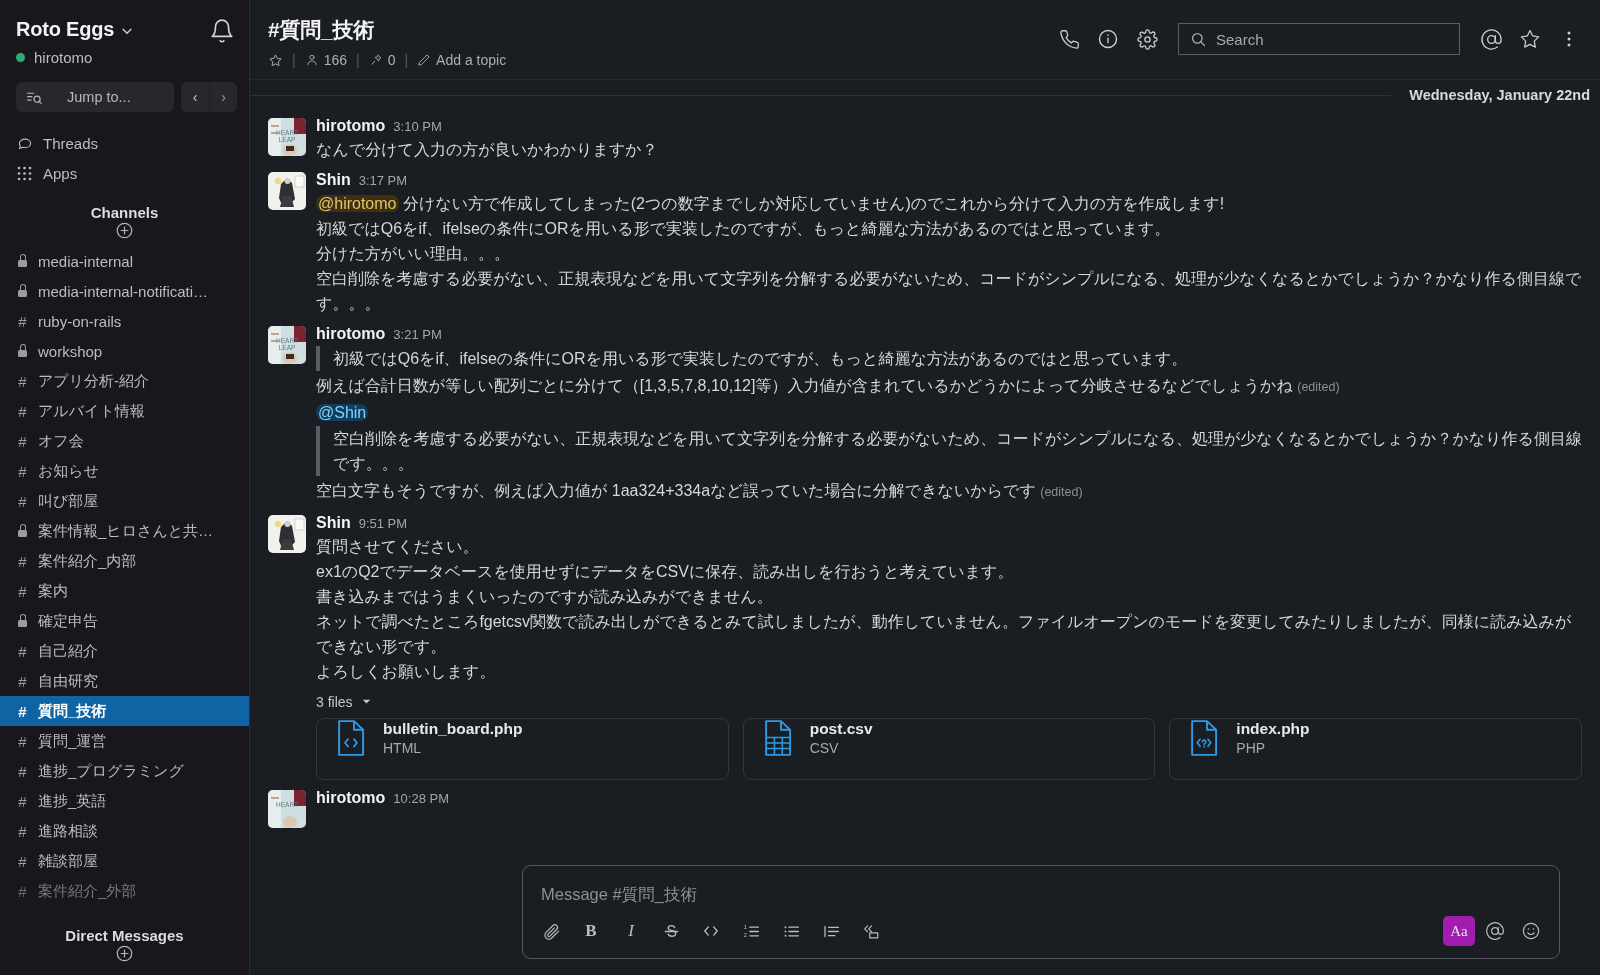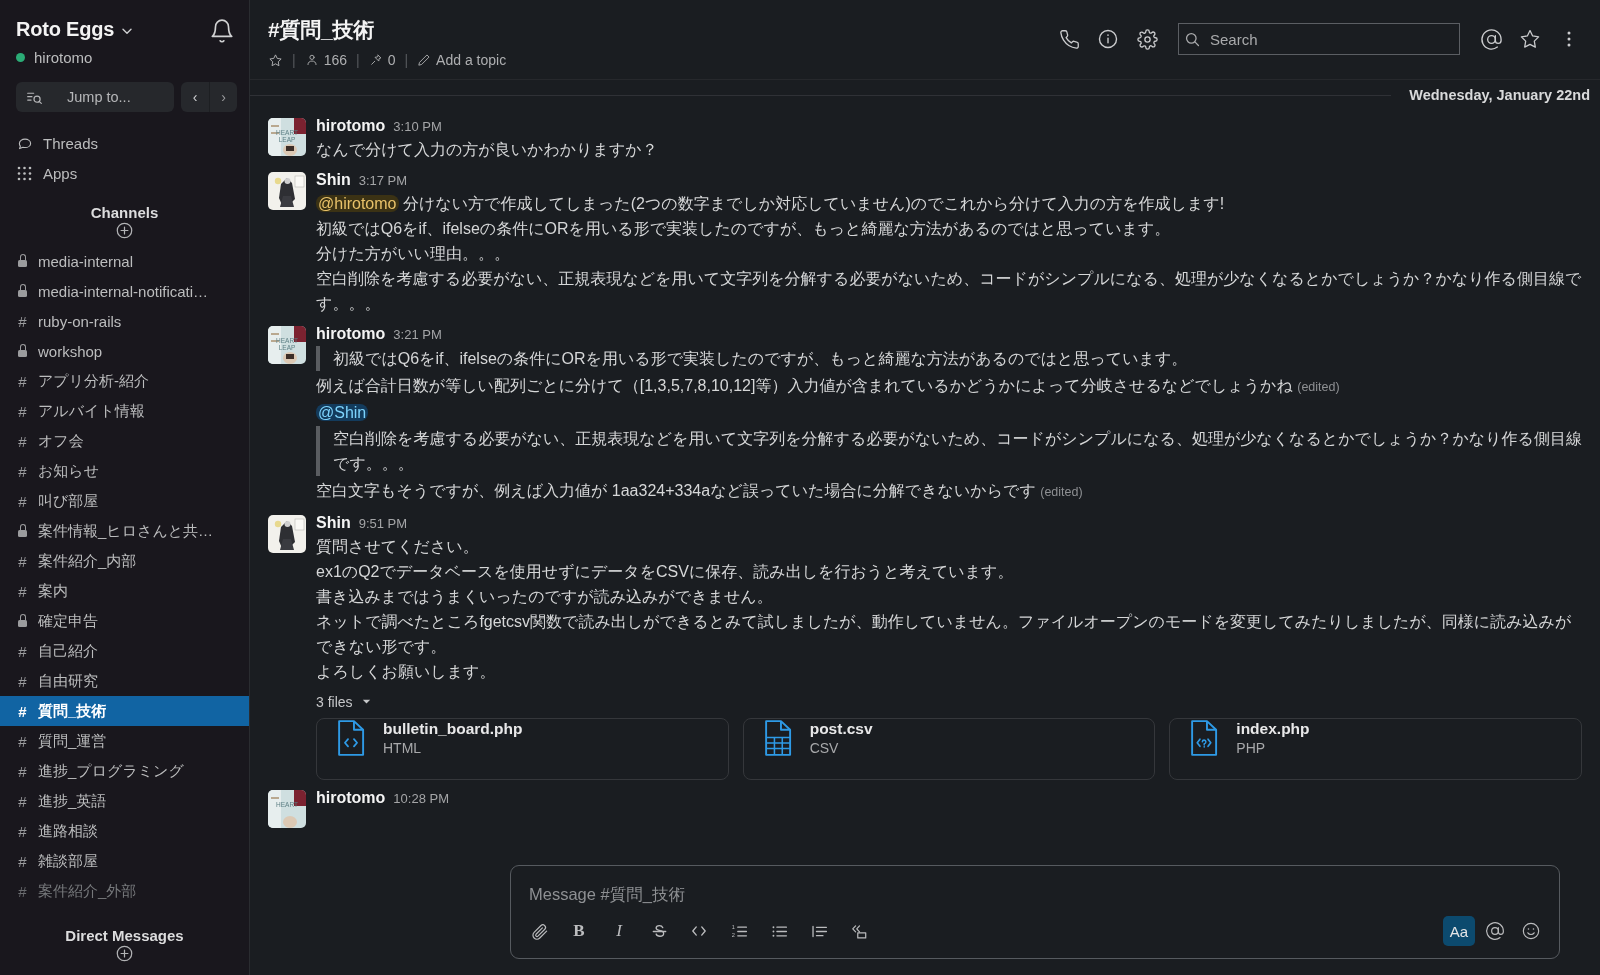--- a/index.html
+++ b/index.html
@@ -72,21 +72,21 @@
   }
   .ch-title { font-size:21px; font-weight:bold; color:#f4f4f4; letter-spacing:-0.2px;}
   .ch-meta { display:flex; align-items:center; gap:9px; margin-top:8px; font-size:14px; color:#aeafb1;}
   .ch-meta .sep { color:#55585c; }
   .ch-meta .mi { display:flex; align-items:center; gap:5px; }
 
   .hdr-right { display:flex; align-items:center; gap:5px; padding-top:6px;}
   .hicon { width:34px; height:34px; display:flex; align-items:center; justify-content:center; color:#cbccce; border-radius:5px;}
   .searchbox {
     width:282px; height:32px; border:1px solid #5b5e63; border-radius:0;
-    display:flex; align-items:center; gap:9px; padding:0 5px; margin:0 9px;
+    display:flex; align-items:center; gap:9px; padding:0 11px; margin:0 9px;
     font-size:15px; color:#a9aaac;
   }
 
   
   .msgs { flex:1 1 auto; position:relative; overflow:hidden; padding-bottom:16px;}
   .divider { position:relative; height:30px; display:flex; align-items:center; }
   .divider .line { position:absolute; left:0; right:0; top:50%; height:1px; background:#2f3136;}
   .divider .lbl {
     position:absolute; right:0; top:0; background:#1a1d21; padding:0 10px 0 18px;
     font-size:14.5px; color:#d9dadb; font-weight:bold; line-height:30px;
@@ -106,28 +106,28 @@
   .files-toggle { display:flex; align-items:center; gap:8px; font-size:14px; color:#c6c7c9; margin:10px 0 8px 0;}
   .files-row { display:flex; gap:14px; }
   .filecard {
     flex:1 1 0; height:62px; border:1px solid #35373b; border-radius:8px;
     display:flex; align-items:flex-start; gap:16px; padding:0 18px; background:#1a1d21;
   }
   .fname { font-size:15.5px; font-weight:bold; color:#e8e8e9; line-height:1.3;}
   .ftype { font-size:14px; color:#a8a9ab; line-height:1.4;}
 
   
-  .composer-wrap { position:absolute; left:260px; right:40px; bottom:16px; }
+  .composer-wrap { position:absolute; left:272px; right:40px; bottom:16px; }
   .composer { border:1px solid #565a5f; border-radius:9px; background:#1a1d21; }
   .comp-input { padding:18px 18px 6px 18px; font-size:16.5px; color:#8e9093;}
   .comp-tools { display:flex; align-items:center; justify-content:space-between; padding:4px 12px 12px 12px;}
   .tools-left { display:flex; align-items:center; gap:8px;}
   .tools-right { display:flex; align-items:center; gap:4px;}
   .tbtn { width:32px; height:30px; display:flex; align-items:center; justify-content:center; color:#bbbcbe; border-radius:5px;}
-  .tbtn.on { background:#0c4a6e; color:#e4e5e6;}
+  .tbtn.on { background:#a21caf; color:#e4e5e6;font-family:Liberation Serif, serif;}
   .bold-g { font-weight:bold; font-size:17px; font-family:"Liberation Serif",serif;}
   .ital-g { font-style:italic; font-size:17px; font-family:"Liberation Serif",serif;}
   svg { display:block; }
 </style>
 </head>
 <body>
 
 <div class="app">
 
   <div class="sidebar">

